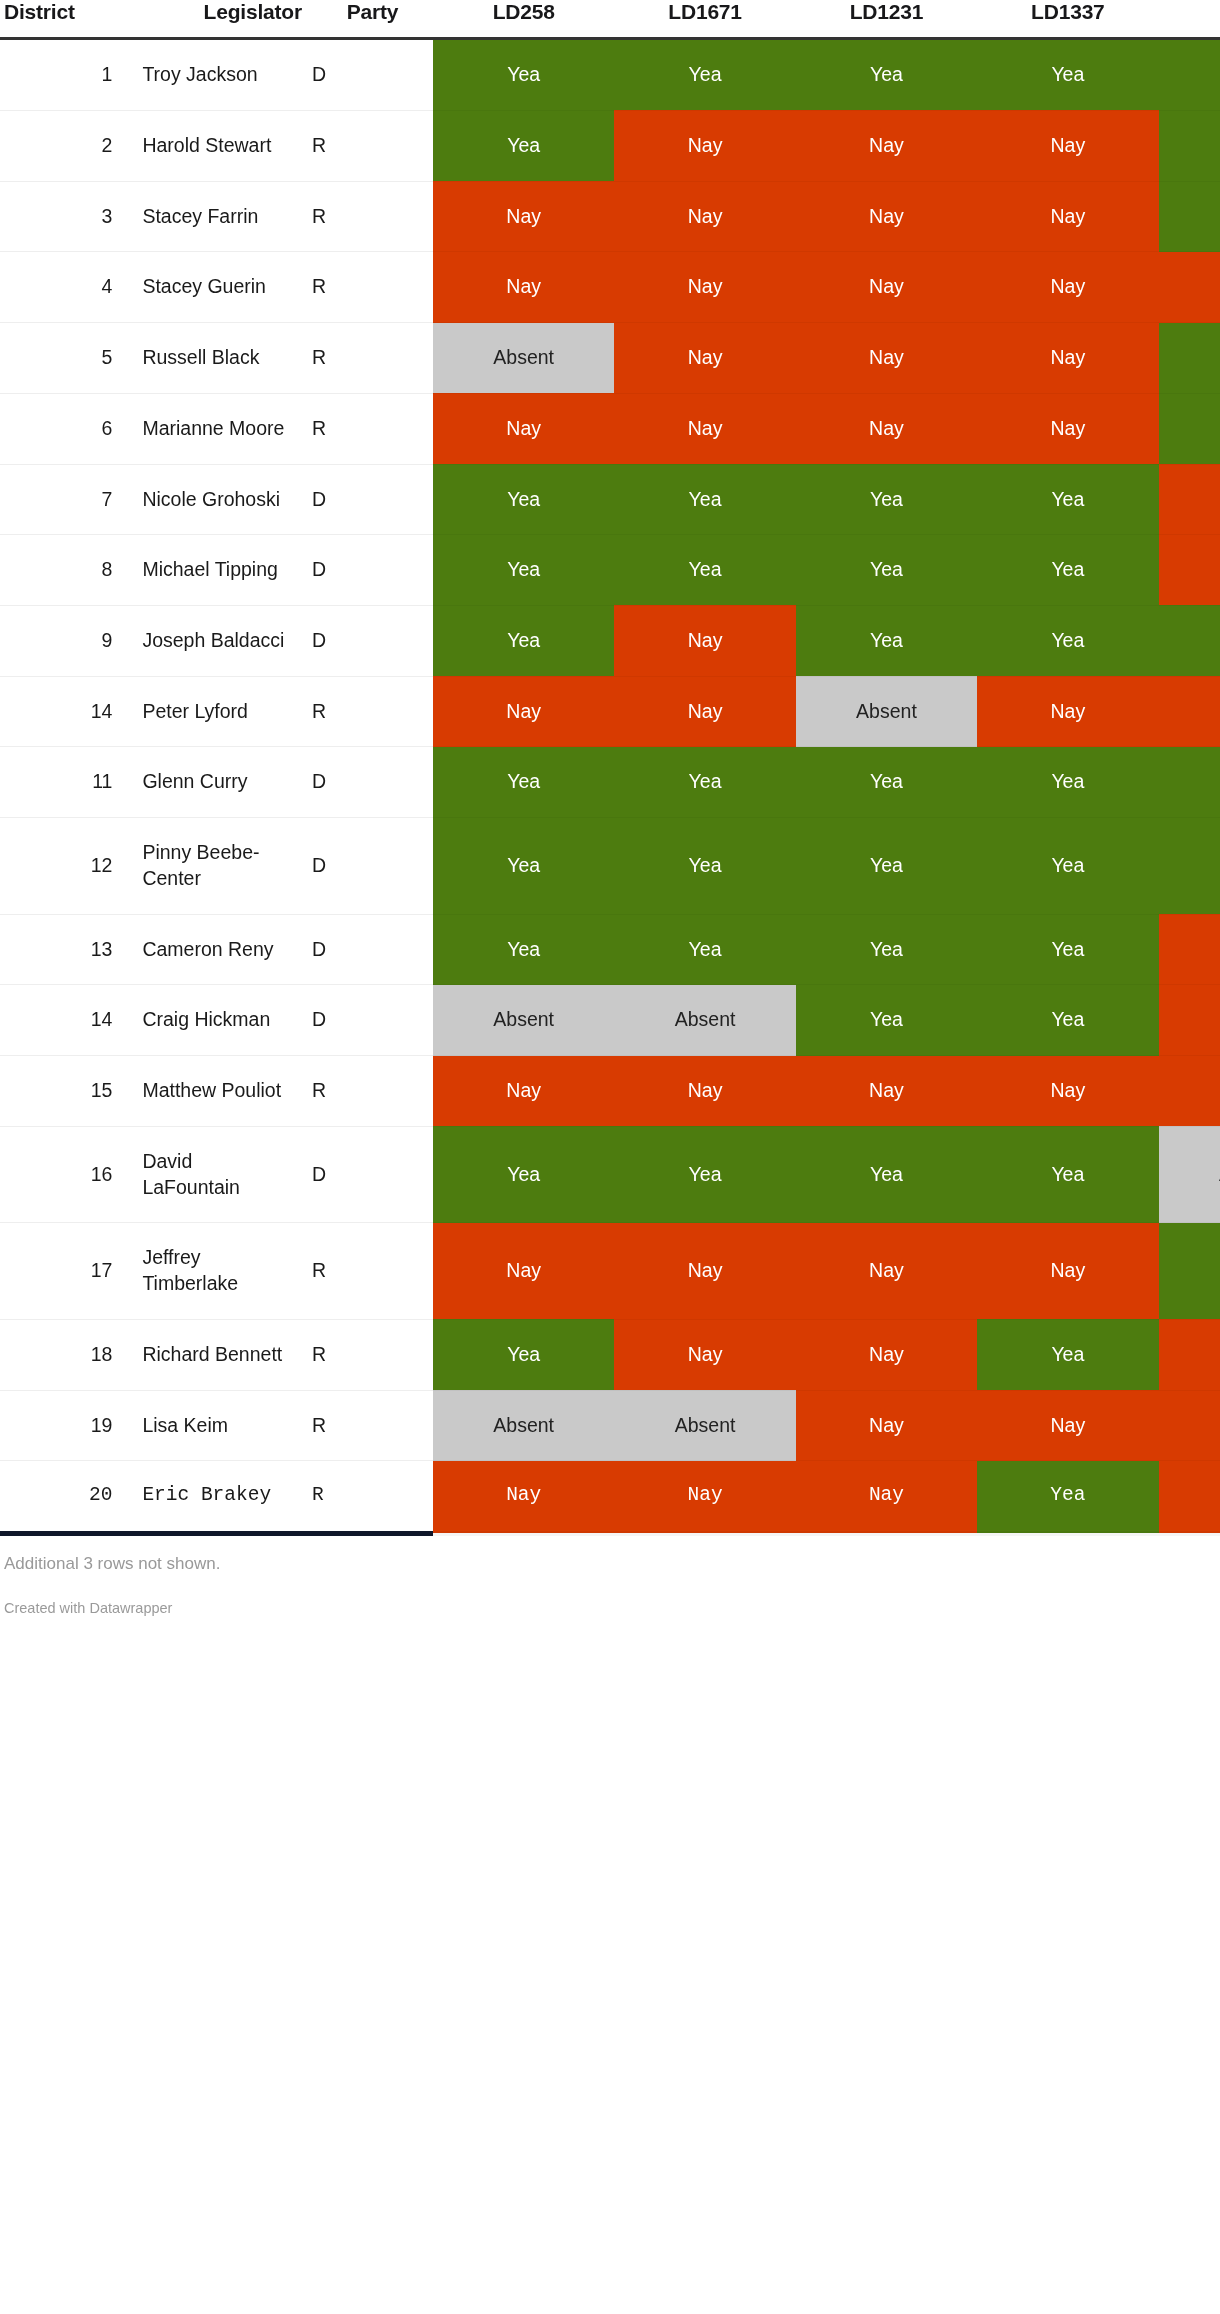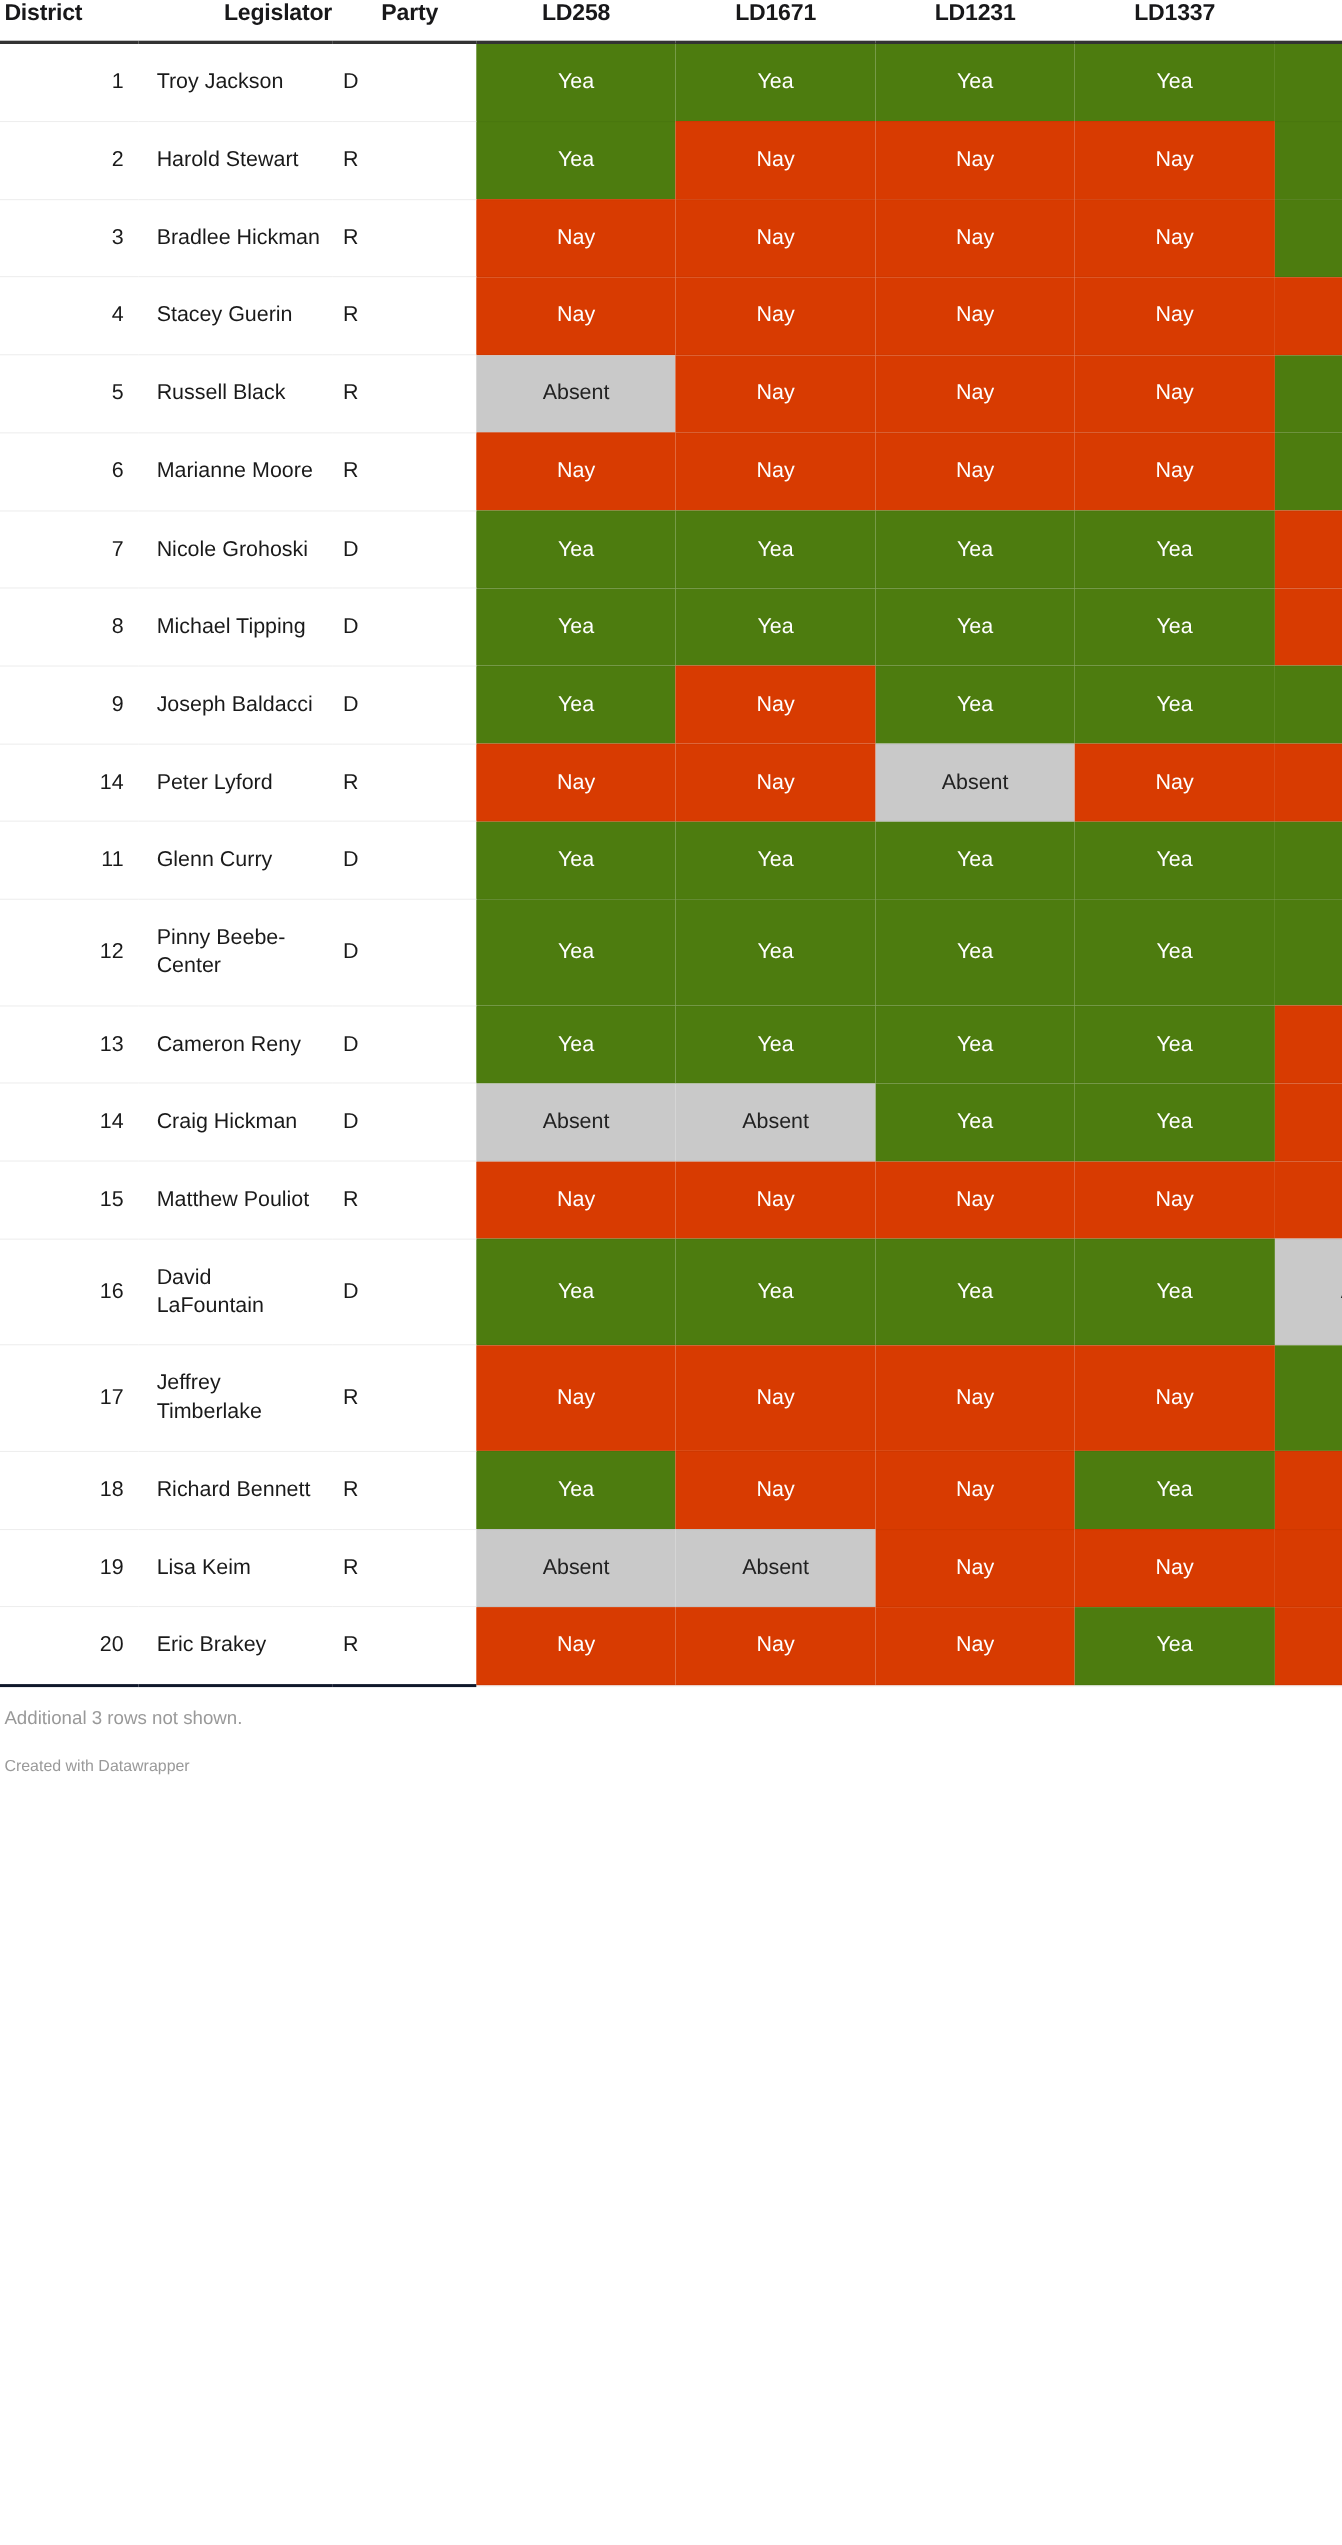--- a/index.html
+++ b/index.html
@@ -58,21 +58,21 @@
   th.th-vote   { text-align: center; }
 
   tbody td {
     font-size: 19.5px;
     line-height: 1.32;
     vertical-align: middle;
     border-bottom: 1px solid #eeeeee;
     background: #ffffff;
     padding: 0;
   }
-  tbody tr:last-child td { border-bottom: 3px solid #0f172a; }
+  tbody tr:last-child td { border-bottom: 5px solid #0f172a; font-family: Liberation Mono, monospace; }
 
   td.cell-district {
     text-align: right;
     padding: 22px 14px 22px 0;
     color: #1a1a1a;
     white-space: nowrap;
   }
   td.cell-legislator {
     text-align: left;
     padding: 22px 8px 22px 16px;
@@ -164,21 +164,21 @@
             <td class="cell-legislator">Harold Stewart</td>
             <td class="cell-party">R</td>
             <td class="cell-vote v-yea">Yea</td>
             <td class="cell-vote v-nay">Nay</td>
             <td class="cell-vote v-nay">Nay</td>
             <td class="cell-vote v-nay">Nay</td>
             <td class="cell-vote v-yea">Yea</td>
           </tr>
           <tr>
             <td class="cell-district">3</td>
-            <td class="cell-legislator">Bradlee Hickman</td>
+            <td class="cell-legislator">Stacey Farrin</td>
             <td class="cell-party">R</td>
             <td class="cell-vote v-nay">Nay</td>
             <td class="cell-vote v-nay">Nay</td>
             <td class="cell-vote v-nay">Nay</td>
             <td class="cell-vote v-nay">Nay</td>
             <td class="cell-vote v-yea">Yea</td>
           </tr>
           <tr>
             <td class="cell-district">4</td>
             <td class="cell-legislator">Stacey Guerin</td>

